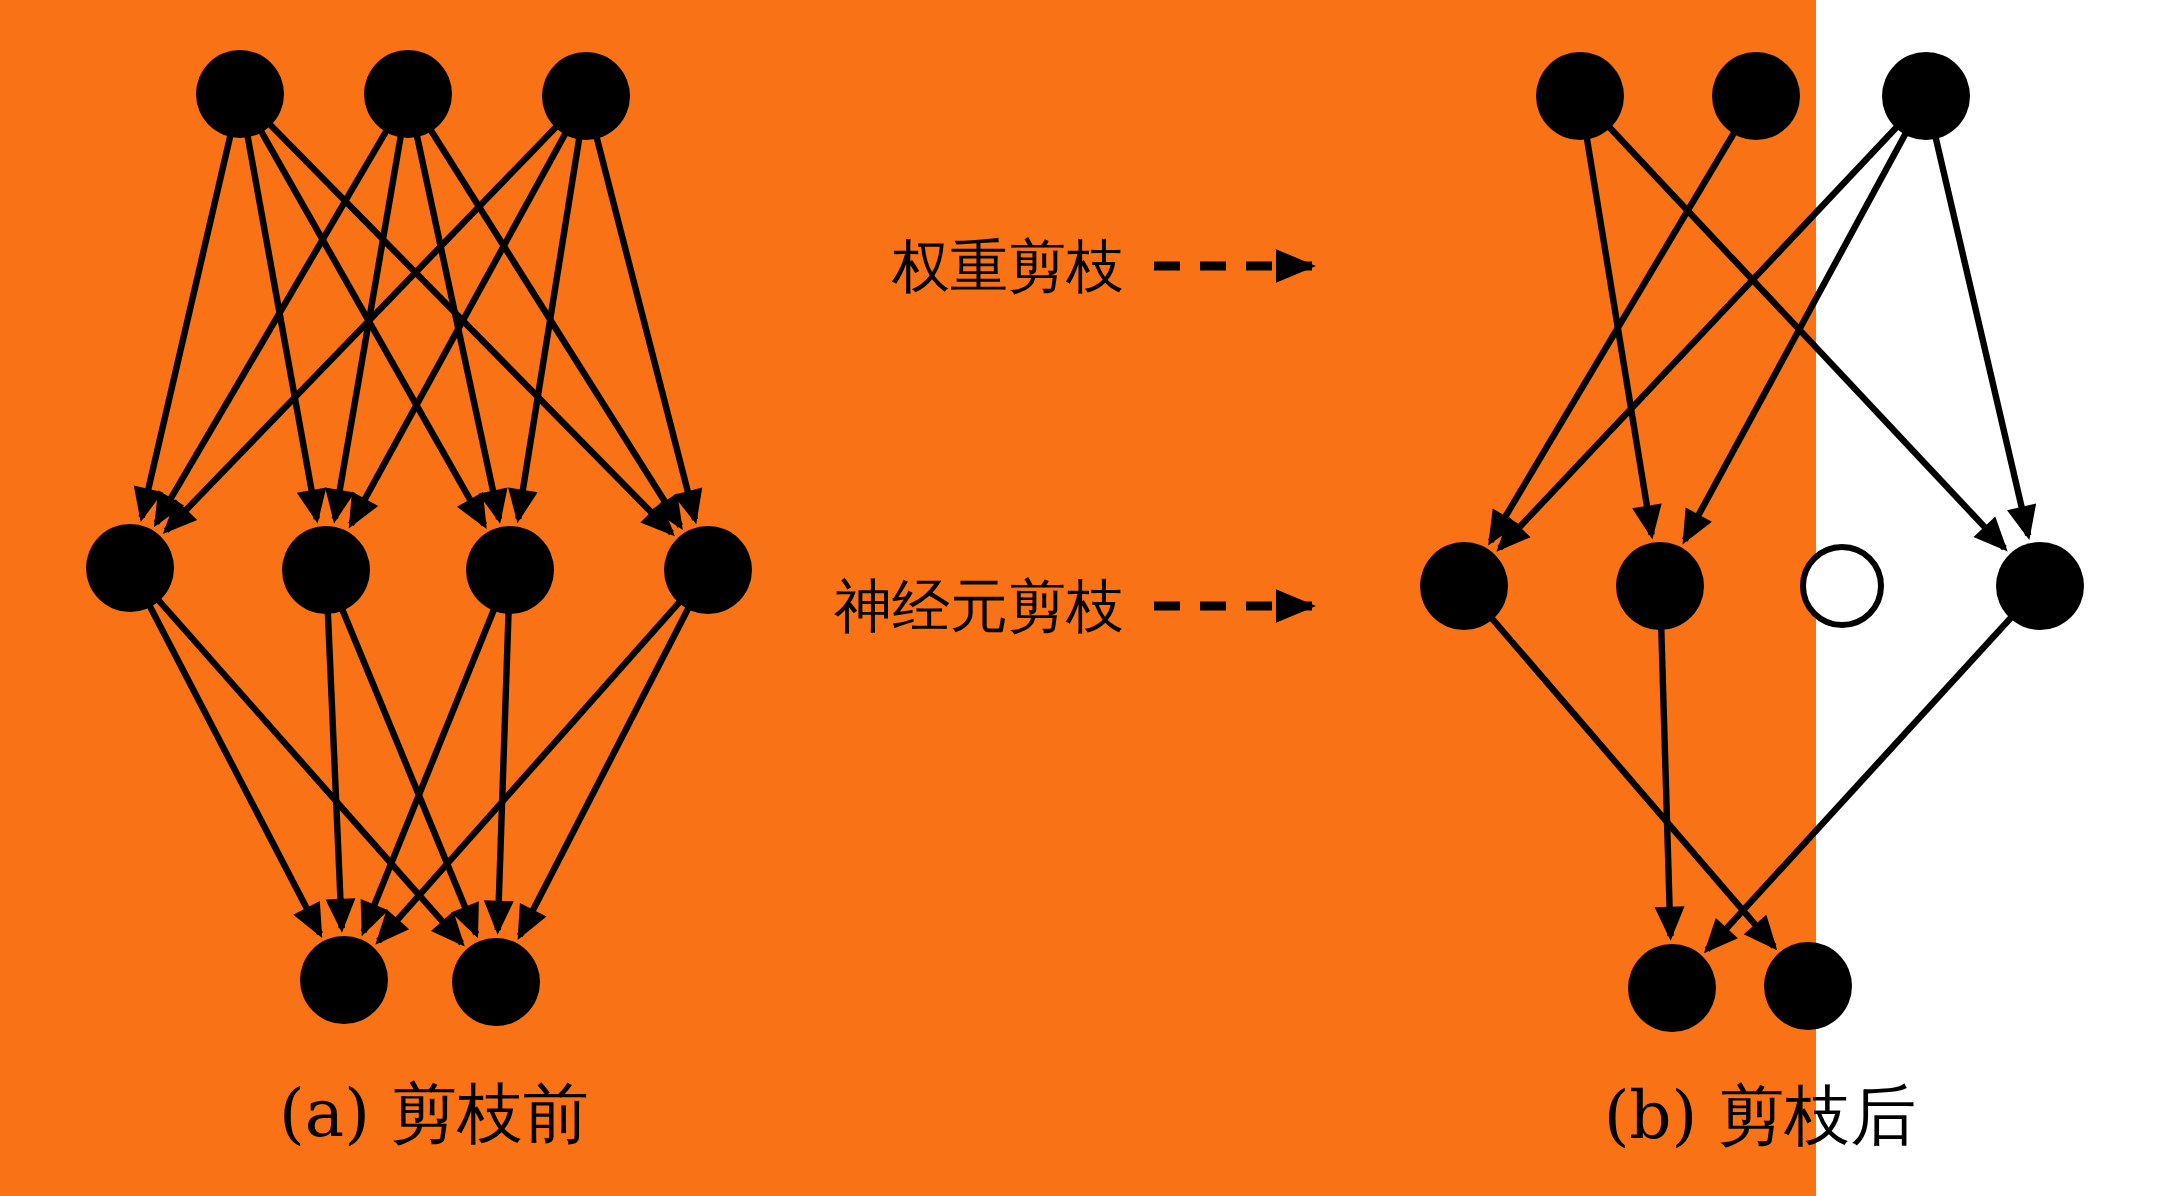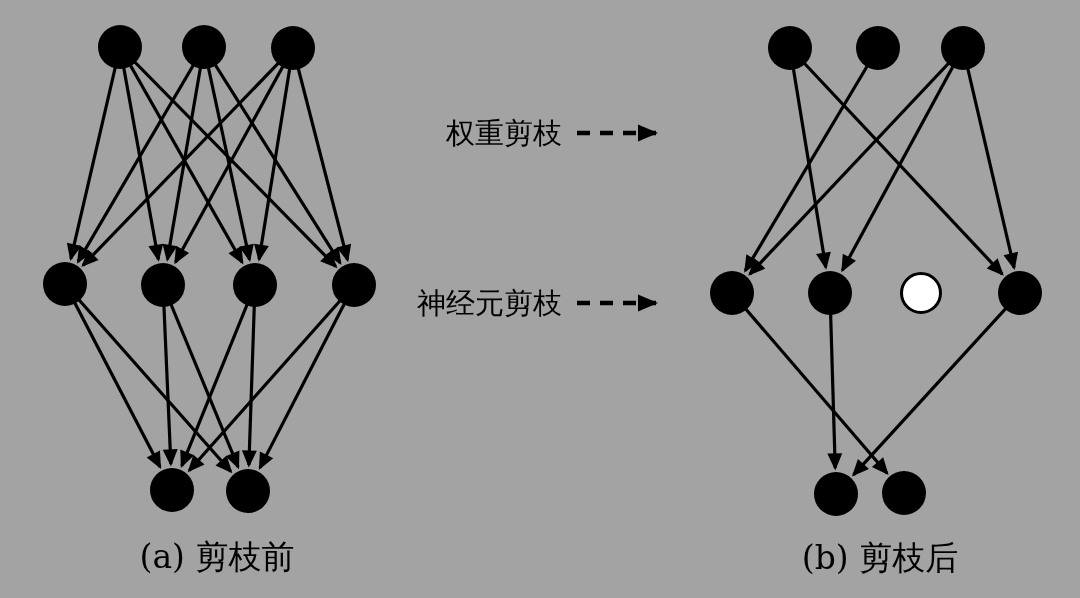--- a/index.html
+++ b/index.html
@@ -1,20 +1,20 @@
 <!DOCTYPE html>
 <html><head>
 <meta charset="utf-8">
 <style>
   html,body{margin:0;padding:0;background:#ffffff;}
   body{
     width:1080px;height:598px;overflow:hidden;
     font-family:"DejaVu Serif","Liberation Serif",serif;
   }
-  .figure-wrap{position:relative;width:1080px;height:598px;background:#a3a3a3;}
+  .figure-wrap{position:relative;width:908px;height:598px;background:#f97316;}
   svg{display:block;}
   .caption{
     font-family:"DejaVu Serif","Liberation Serif",serif;
     font-size:33px;fill:#000000;
   }
   .anno-label{
     font-family:"DejaVu Serif","Liberation Serif",serif;
     font-size:29px;fill:#000000;
   }
   .dashed-arrow{

